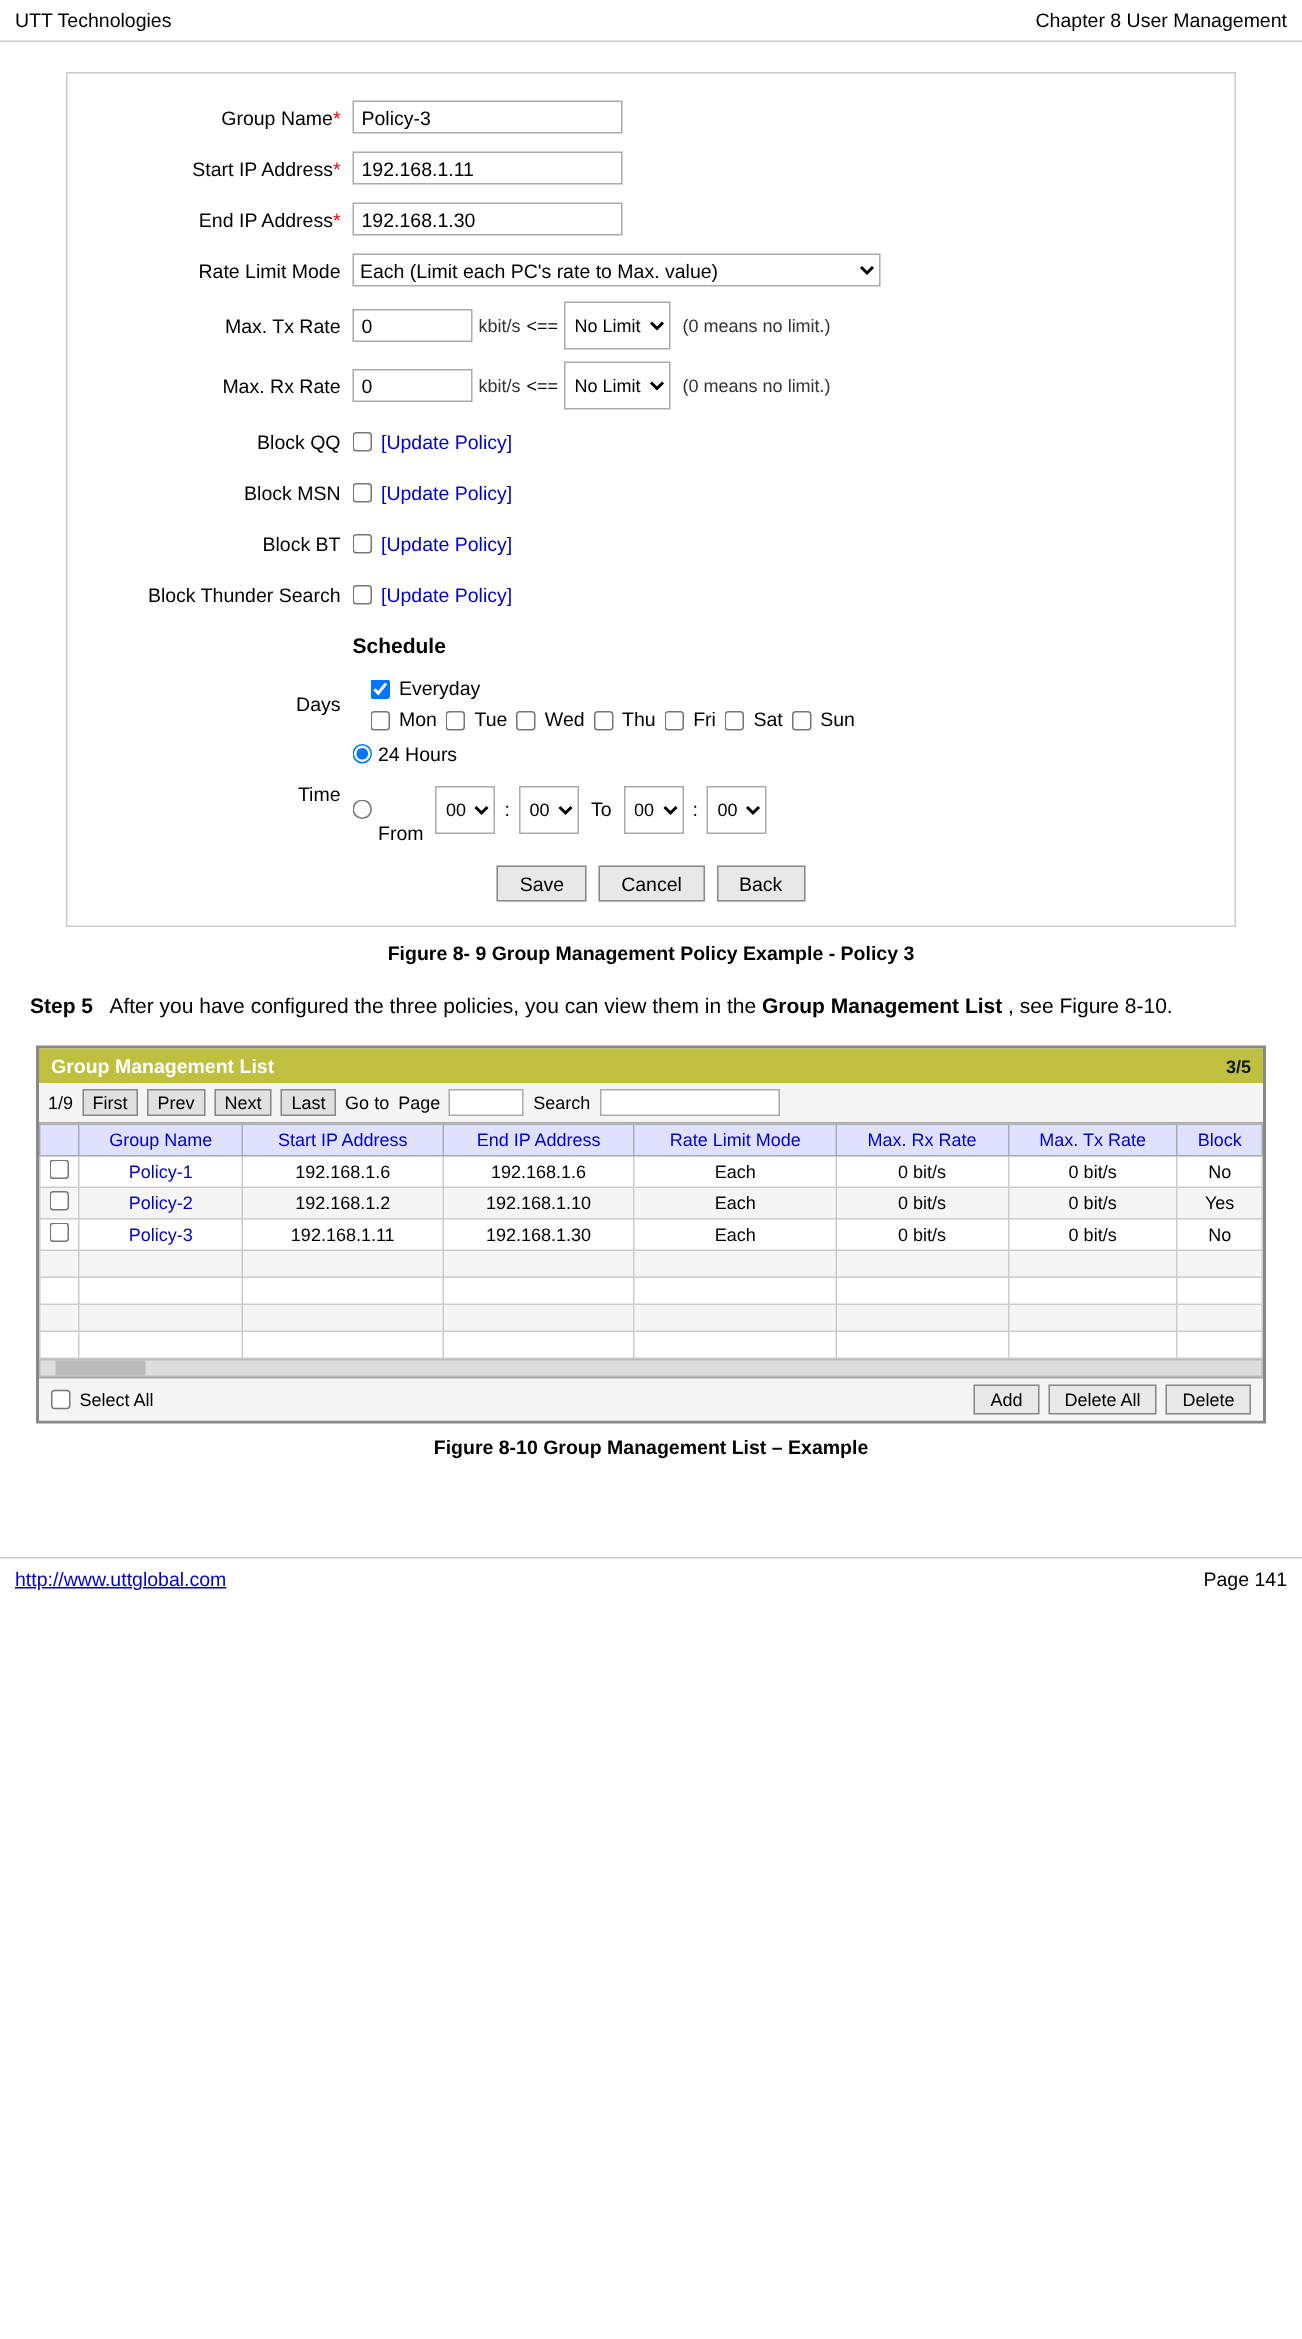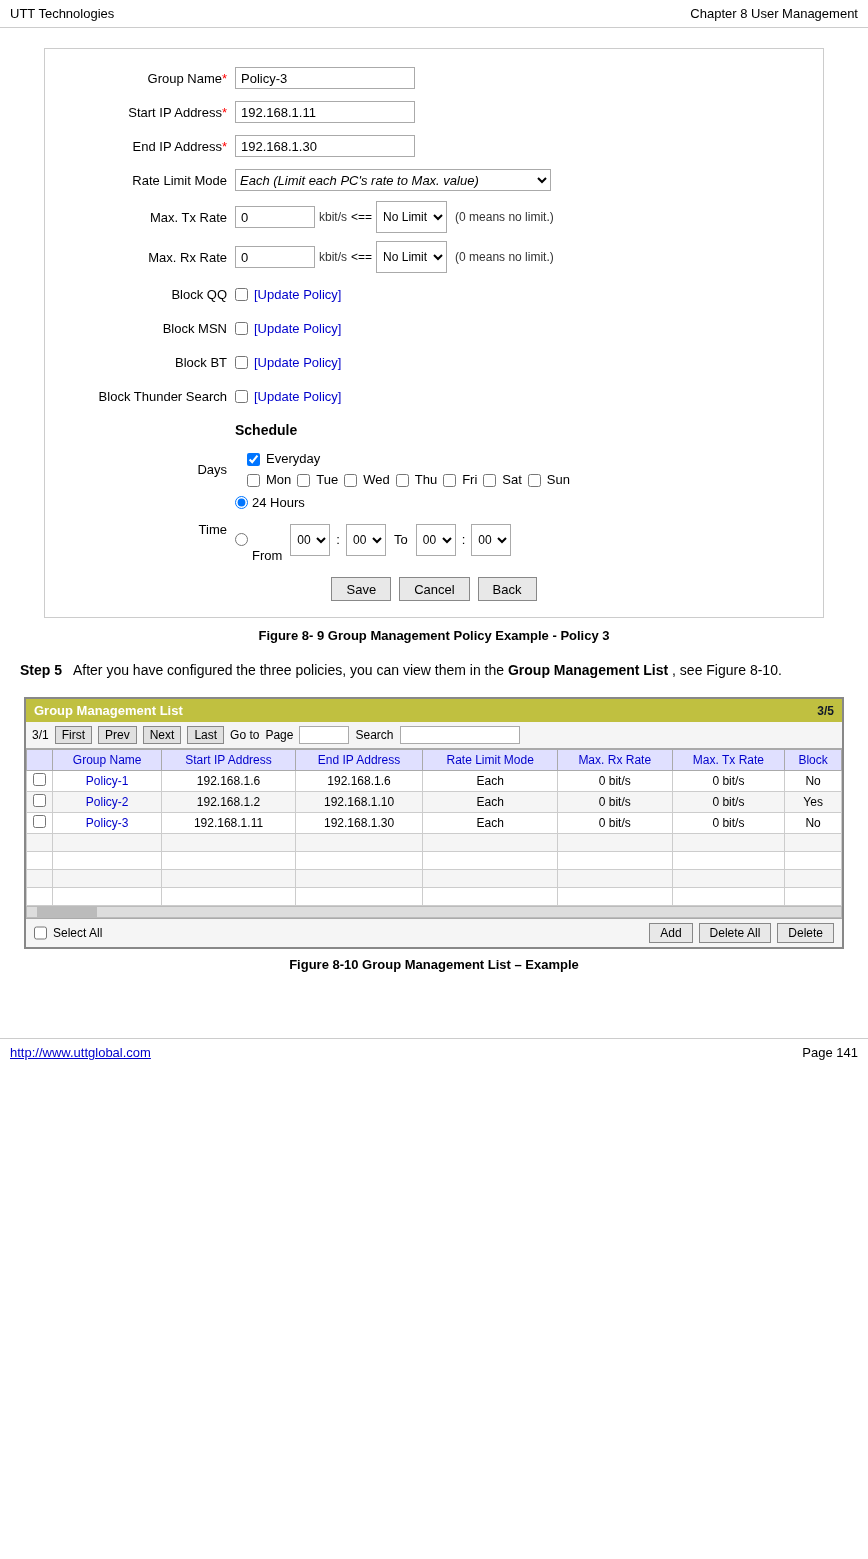--- a/index.html
+++ b/index.html
@@ -294,21 +294,21 @@
       <div class="form-label">
         <span>End IP Address</span><span class="required-star">*</span>
       </div>
       <input class="form-input input-short" type="text" value="192.168.1.30" style="">
     </div>
 
     <div class="form-row">
       <div class="form-label">
         <span>Rate Limit Mode</span>
       </div>
-      <select class="select-medium" style="width:316px;font-style:italic;">
+      <select class="select-medium" style="width:352px;">
         <option>Each (Limit each PC's rate to Max. value)</option>
         <option>All (Limit the total rate)</option>
       </select>
     </div>
 
     <div class="form-row">
       <div class="form-label">
         <span>Max. Tx Rate</span>
       </div>
       <div class="rate-row">
@@ -468,21 +468,21 @@
   </div>
 
   <div class="gml-container">
 
     <div class="gml-header">
       <span>Group Management List</span>
       <span class="gml-header-right">3/5</span>
     </div>
 
     <div class="gml-nav">
-      <span>3/1</span>
+      <span>1/9</span>
       <button class="gml-nav-btn">First</button>
       <button class="gml-nav-btn">Prev</button>
       <button class="gml-nav-btn">Next</button>
       <button class="gml-nav-btn">Last</button>
       <span>Go to</span>
       <span>Page</span>
       <input class="gml-nav-input" type="text" style="">
       <span>Search</span>
       <input class="gml-search-input" type="text" style="">
     </div>

